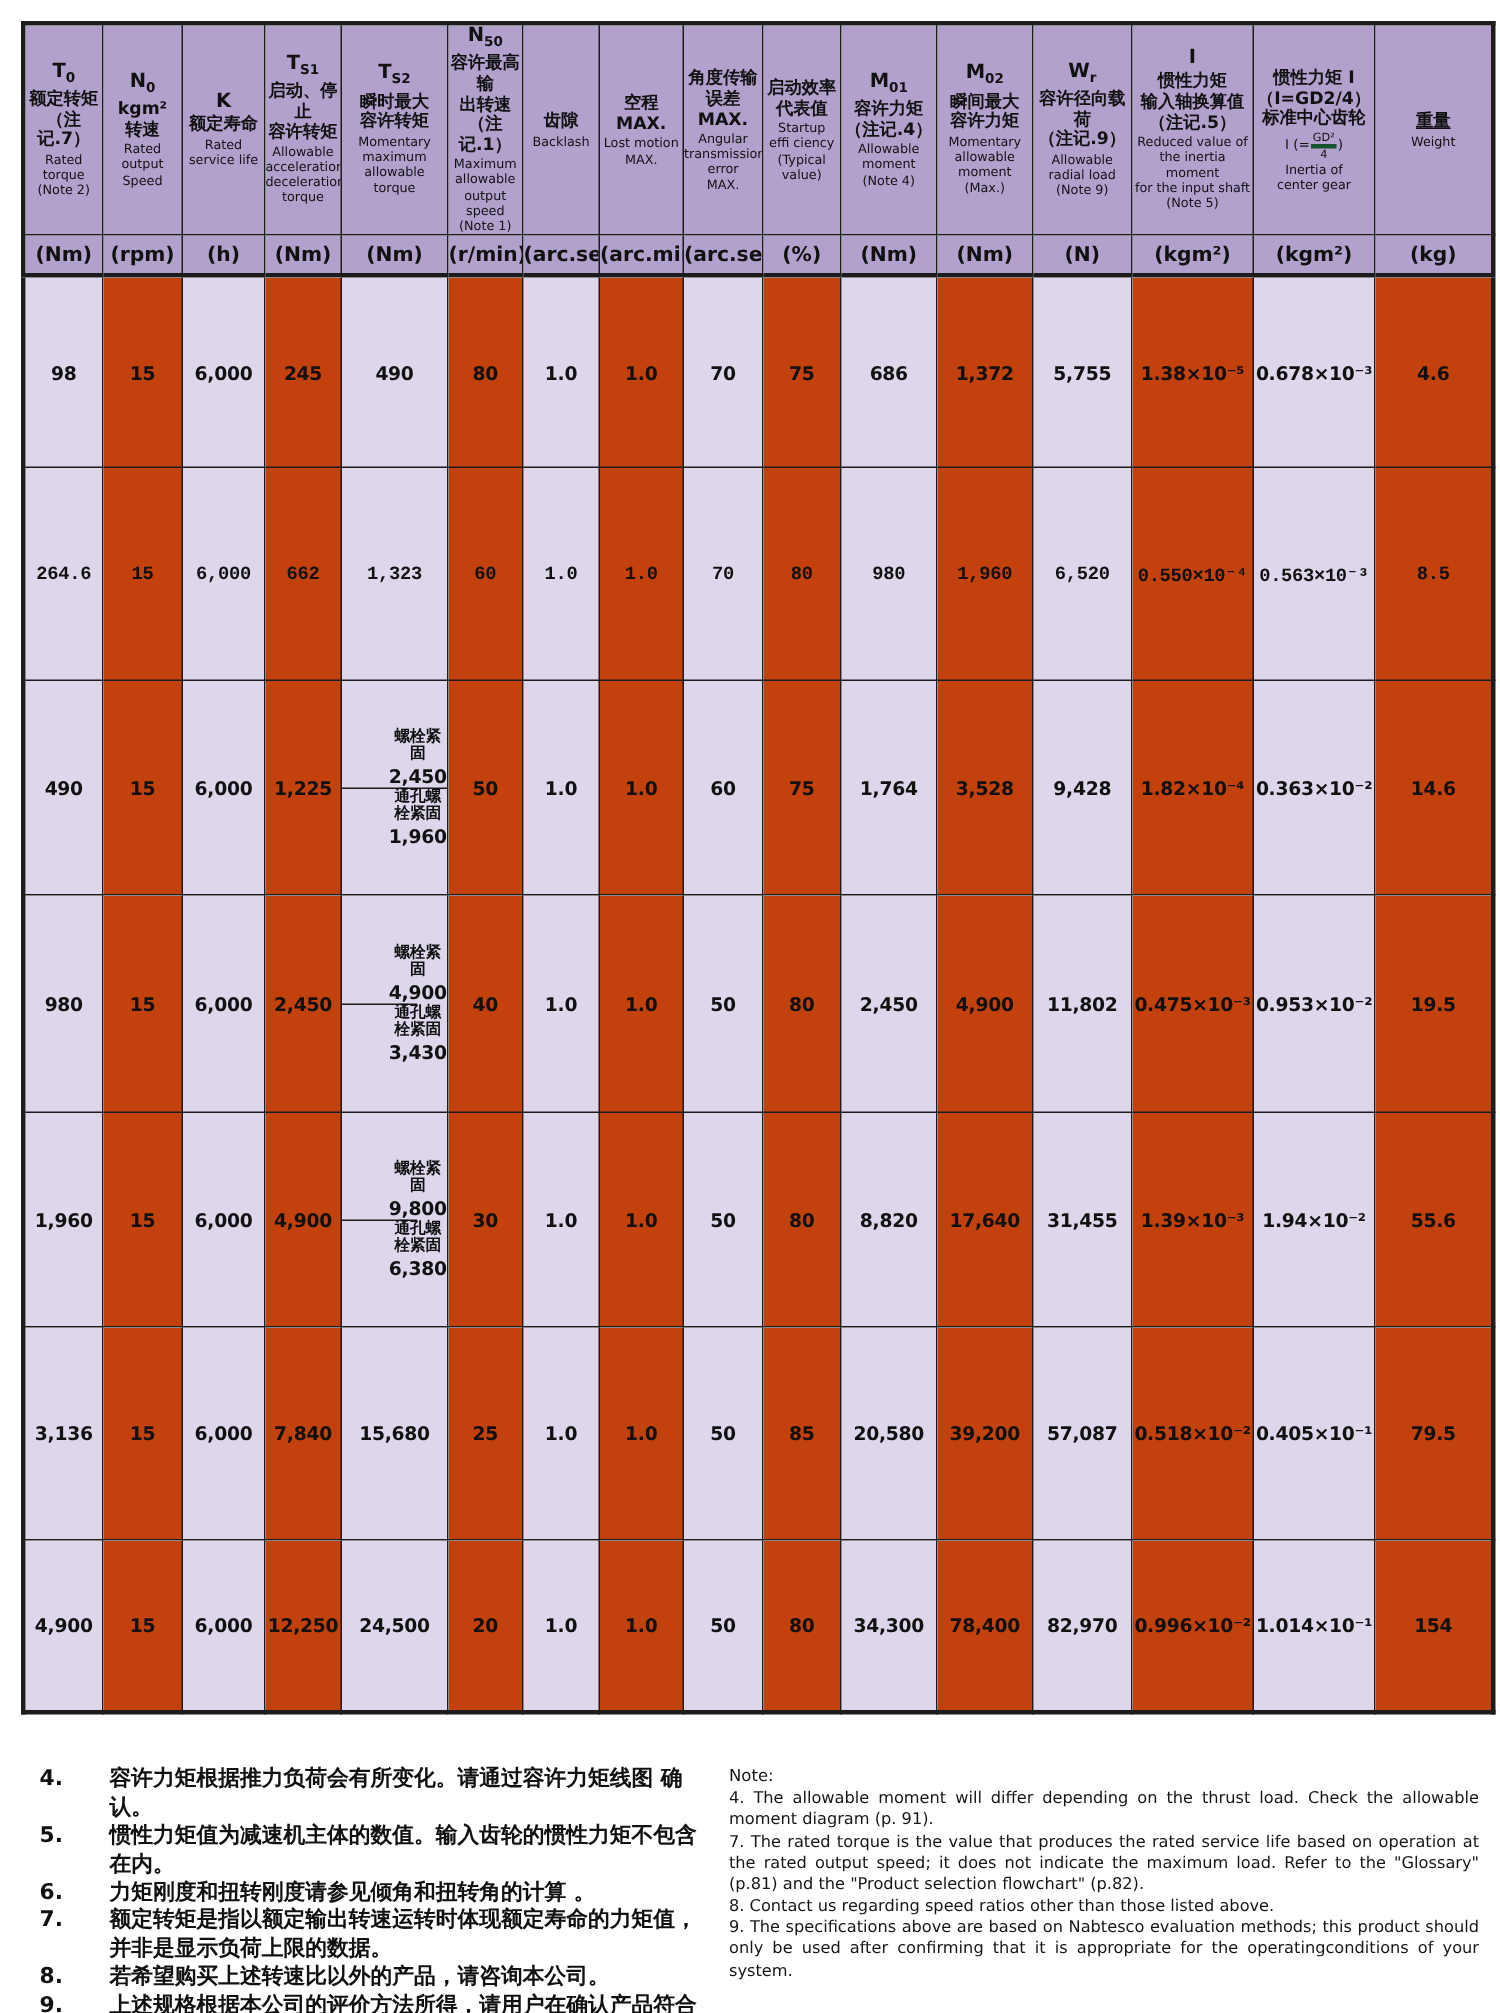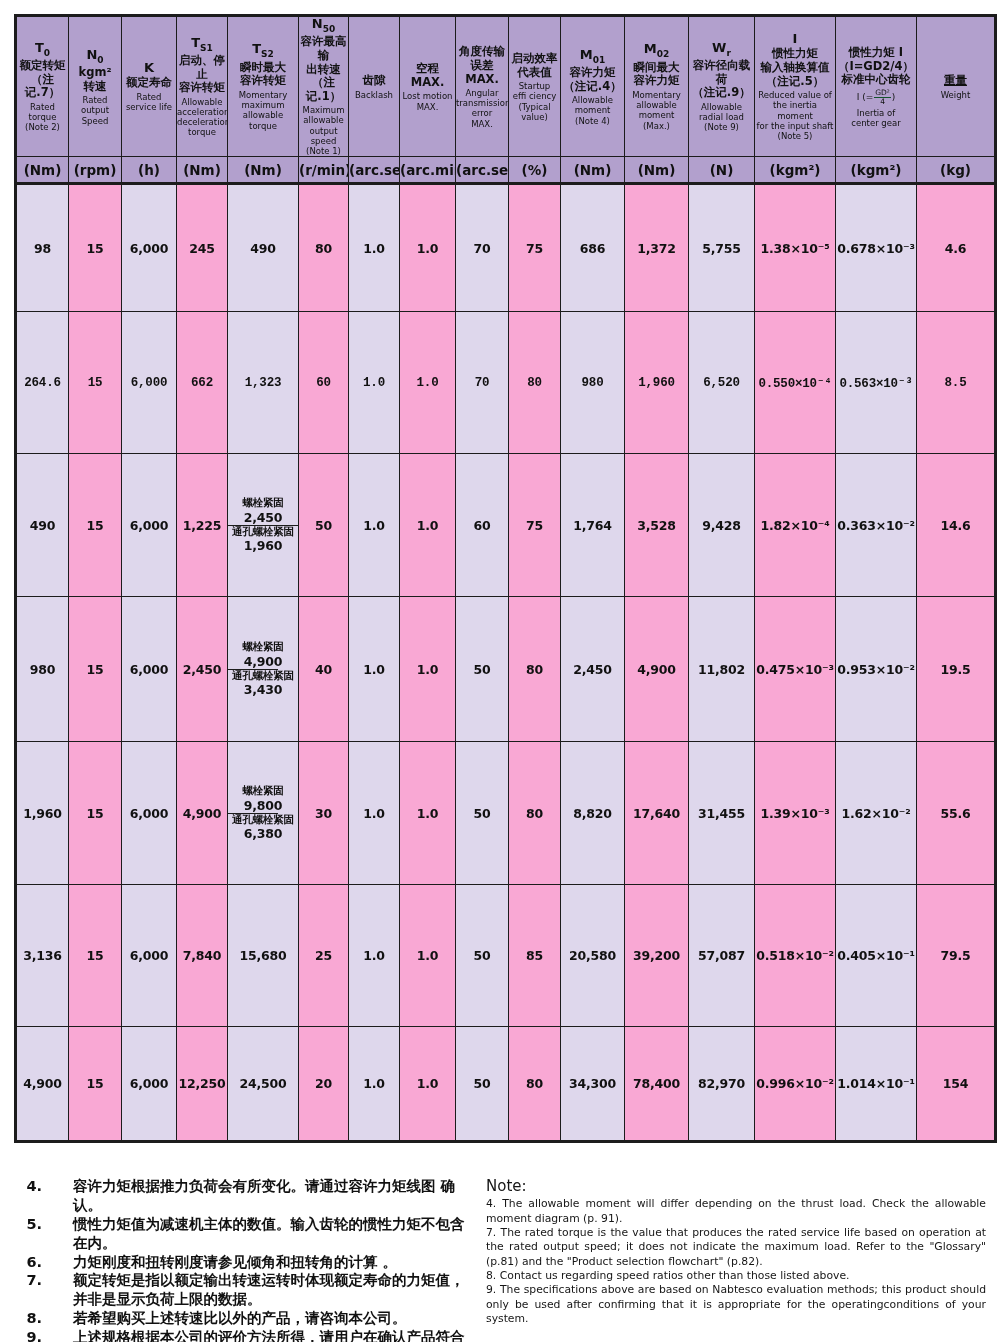--- a/index.html
+++ b/index.html
@@ -27,49 +27,49 @@
   
   tr.hrow{height:121px;}
   th.hcell{background:var(--header-bg);font-weight:700;}
   .sym{font-size:13px;line-height:1.1;font-weight:700;}
   .sym sub{font-size:9px;}
   .zh{font-size:11.5px;line-height:1.18;font-weight:700;white-space:pre-line;margin-top:1px;}
   .zh.und{text-decoration:underline;}
   .en{font-size:8.5px;line-height:1.2;font-weight:400;white-space:pre-line;margin-top:2px;}
   .formula-line{font-size:9px;font-weight:400;margin-top:2px;display:flex;align-items:center;justify-content:center;gap:1px;}
   .frac{display:inline-block;vertical-align:middle;}
-  .frac .top{display:block;font-size:7.5px;line-height:8px;border-bottom:1px solid #14532d;padding:0 1px;}
+  .frac .top{display:block;font-size:7.5px;line-height:8px;border-bottom:3px solid #14532d;padding:0 1px;}
   .frac .bot{display:block;font-size:7.5px;line-height:8px;}
   
   tr.urow{height:27px;}
   tr.urow td{
     background:var(--header-bg);font-weight:700;font-size:13.5px;
     border-bottom:3px solid var(--border);
   }
   
   td.shade{background:var(--shade-bg);}
-  td.plain{background:#f9a8d4;}
+  td.plain{background:#c2410c;}
   td.vcell{font-size:12.5px;font-weight:600;letter-spacing:-0.2px;}
   
   td.splitcell{padding:0;}
   .split-wrap{display:flex;flex-direction:column;height:100%;}
-  .split-half{flex:1;display:flex;flex-direction:column;align-items:center;justify-content:flex-end;gap:1px;}
+  .split-half{flex:1;display:flex;flex-direction:column;align-items:center;justify-content:flex-end;gap:1px;margin-left:31px;}
   .split-label{font-size:10.5px;font-weight:700;line-height:1.1;}
   .split-value{font-size:12.5px;font-weight:600;}
   .split-divider{height:0;border-top:1.5px solid var(--border);}
   .split-divider.full{width:100%;}
   .split-divider.partial{width:72%;align-self:flex-start;}
   
   .notes{display:flex;margin:34px 0 0 16px;align-items:flex-start;}
   .notes-zh{width:452px;font-size:14.5px;line-height:1.3;font-weight:600;}
   .note-zh{display:flex;}
   .note-zh .num{flex:0 0 26px;text-align:right;padding-right:5px;}
   .note-zh .txt{flex:1;white-space:pre-line;margin-left:26px;}
   .notes-en{width:500px;margin-left:18px;font-size:10.8px;line-height:1.33;font-weight:400;color:#161616;}
-  .notes-en-title{font-size:15px;}
+  .notes-en-title{font-size:11px;}
   .note-en{text-align:justify;}
 </style>
 </head>
 <body>
 
 <div class="page">
   <table class="spec">
     <colgroup id="cols">
         <col style="width: 53px;">
         <col style="width: 53px;">
@@ -351,21 +351,21 @@
           </td>
           <td class="plain vcell">30</td>
           <td class="shade vcell">1.0</td>
           <td class="plain vcell">1.0</td>
           <td class="shade vcell">50</td>
           <td class="plain vcell">80</td>
           <td class="shade vcell">8,820</td>
           <td class="plain vcell">17,640</td>
           <td class="shade vcell">31,455</td>
           <td class="plain vcell">1.39×10⁻³</td>
-          <td class="shade vcell">1.62×10⁻²</td>
+          <td class="shade vcell">1.94×10⁻²</td>
           <td class="plain vcell">55.6</td>
         </tr>
         <tr style="height: 142px;">
           <td class="shade vcell">3,136</td>
           <td class="plain vcell">15</td>
           <td class="shade vcell">6,000</td>
           <td class="plain vcell">7,840</td>
           <td class="shade vcell">15,680</td>
           <td class="plain vcell">25</td>
           <td class="shade vcell">1.0</td>

